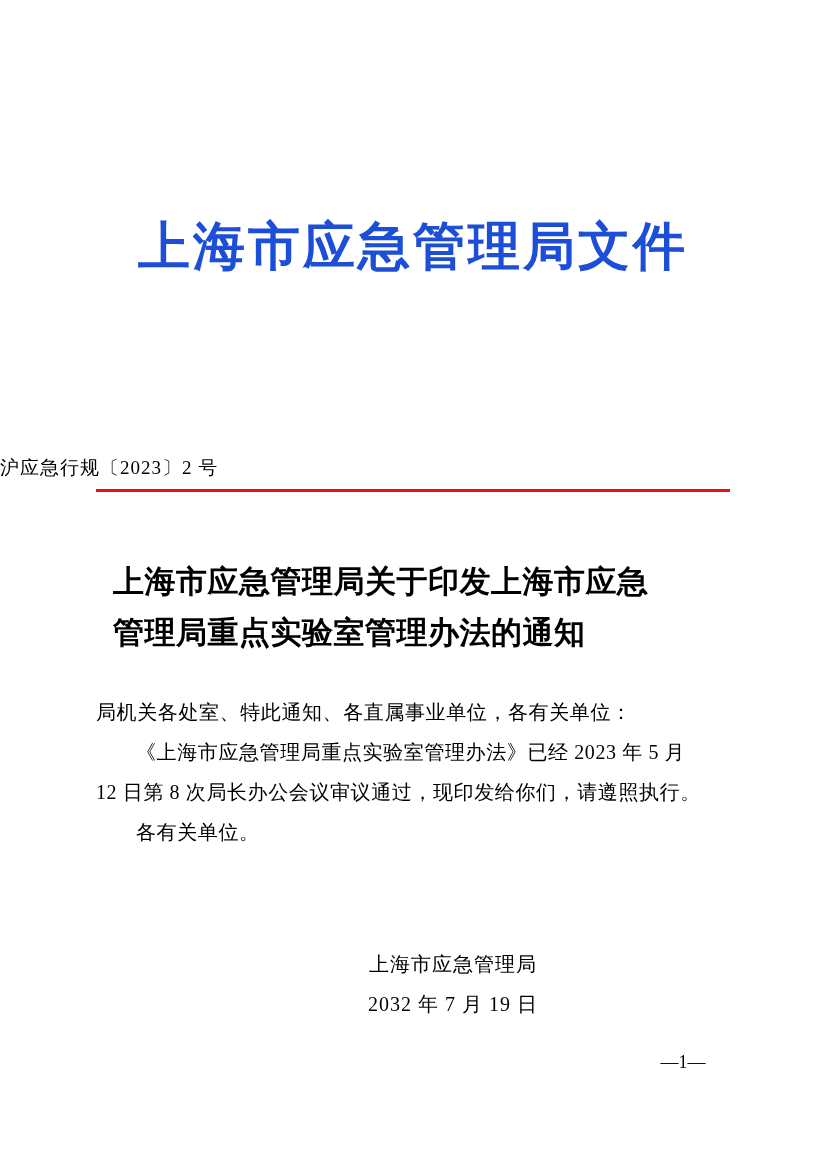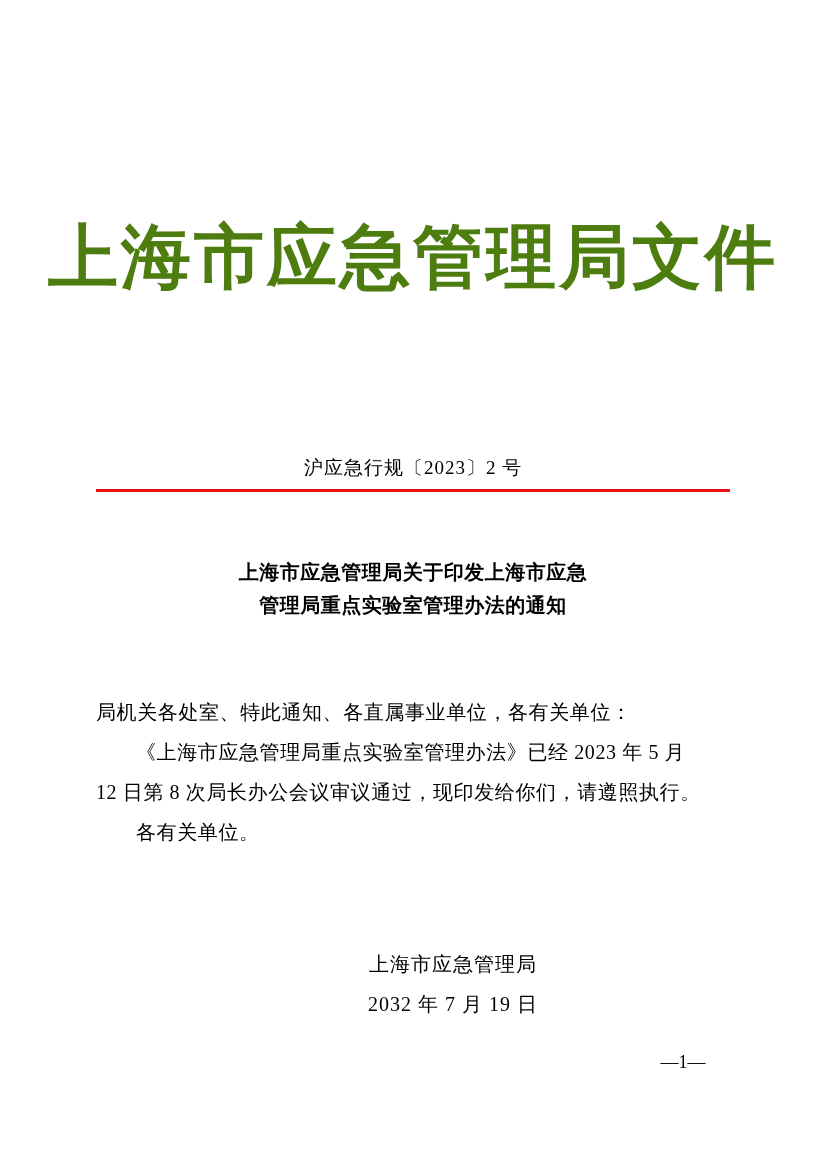--- a/index.html
+++ b/index.html
@@ -22,36 +22,35 @@
     box-sizing: border-box;
   }
 
   
   .masthead {
     position: absolute;
     top: 215px;
     left: 0;
     width: 826px;
     text-align: center;
-    color: #4d7c0f;
+    color: #1d4ed8;
     font-family: "Liberation Sans", "DejaVu Sans", sans-serif;
     font-weight: bold;
-    font-size: 70px;
+    font-size: 52px;
     letter-spacing: 3px;
     line-height: 1.2;
     white-space: nowrap;
   }
 
   
   .doc-number {
     position: absolute;
     top: 455px;
     left: 0;
     width: 826px;
-    text-align: center;
     font-size: 19px;
     letter-spacing: 1px;
     font-family: "Liberation Serif", "DejaVu Serif", serif;
   }
 
   
   .red-rule {
     position: absolute;
     top: 489px;
     left: 96px;
@@ -59,24 +58,23 @@
     height: 3px;
     background: #e8120e;
   }
 
   
   .doc-title {
     position: absolute;
     top: 556px;
     left: 113px;
     width: 600px;
-    text-align: center;
     font-family: "Liberation Sans", "DejaVu Sans", sans-serif;
     font-weight: bold;
-    font-size: 20px;
+    font-size: 31px;
     line-height: 1.65;
     letter-spacing: 0.5px;
   }
 
   
   .body-block {
     position: absolute;
     top: 692px;
     left: 96px;
     width: 638px;

